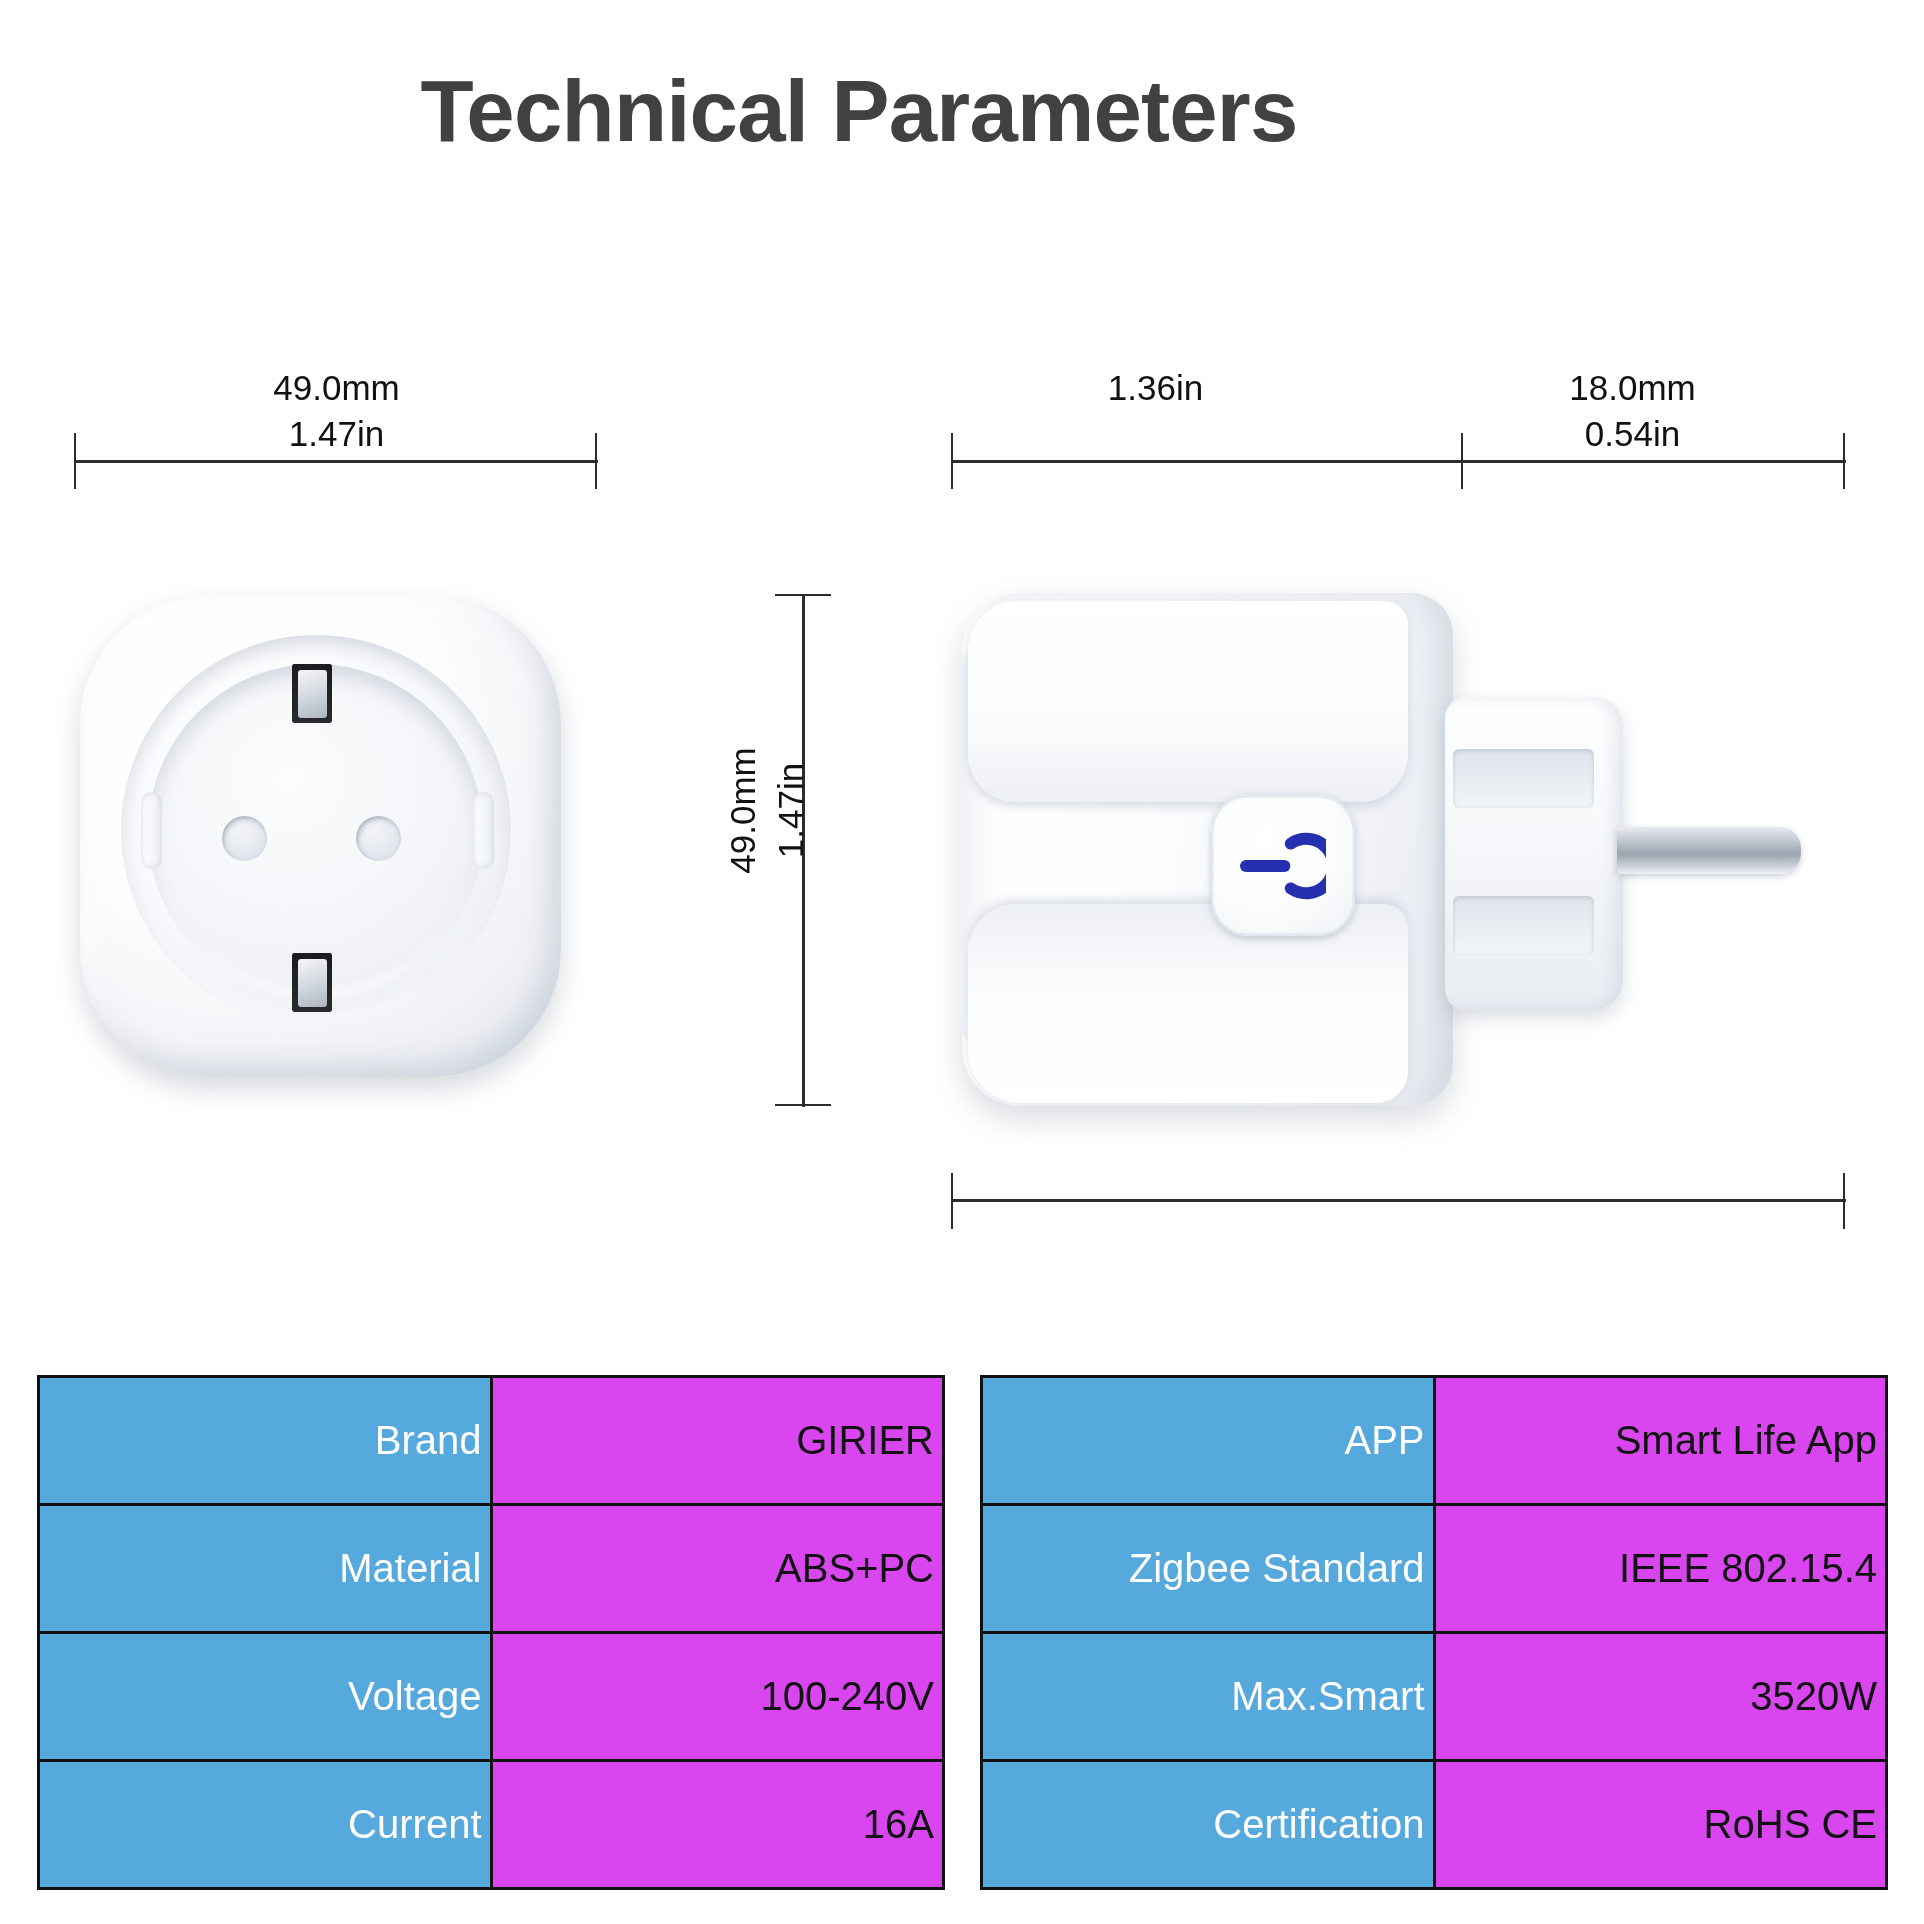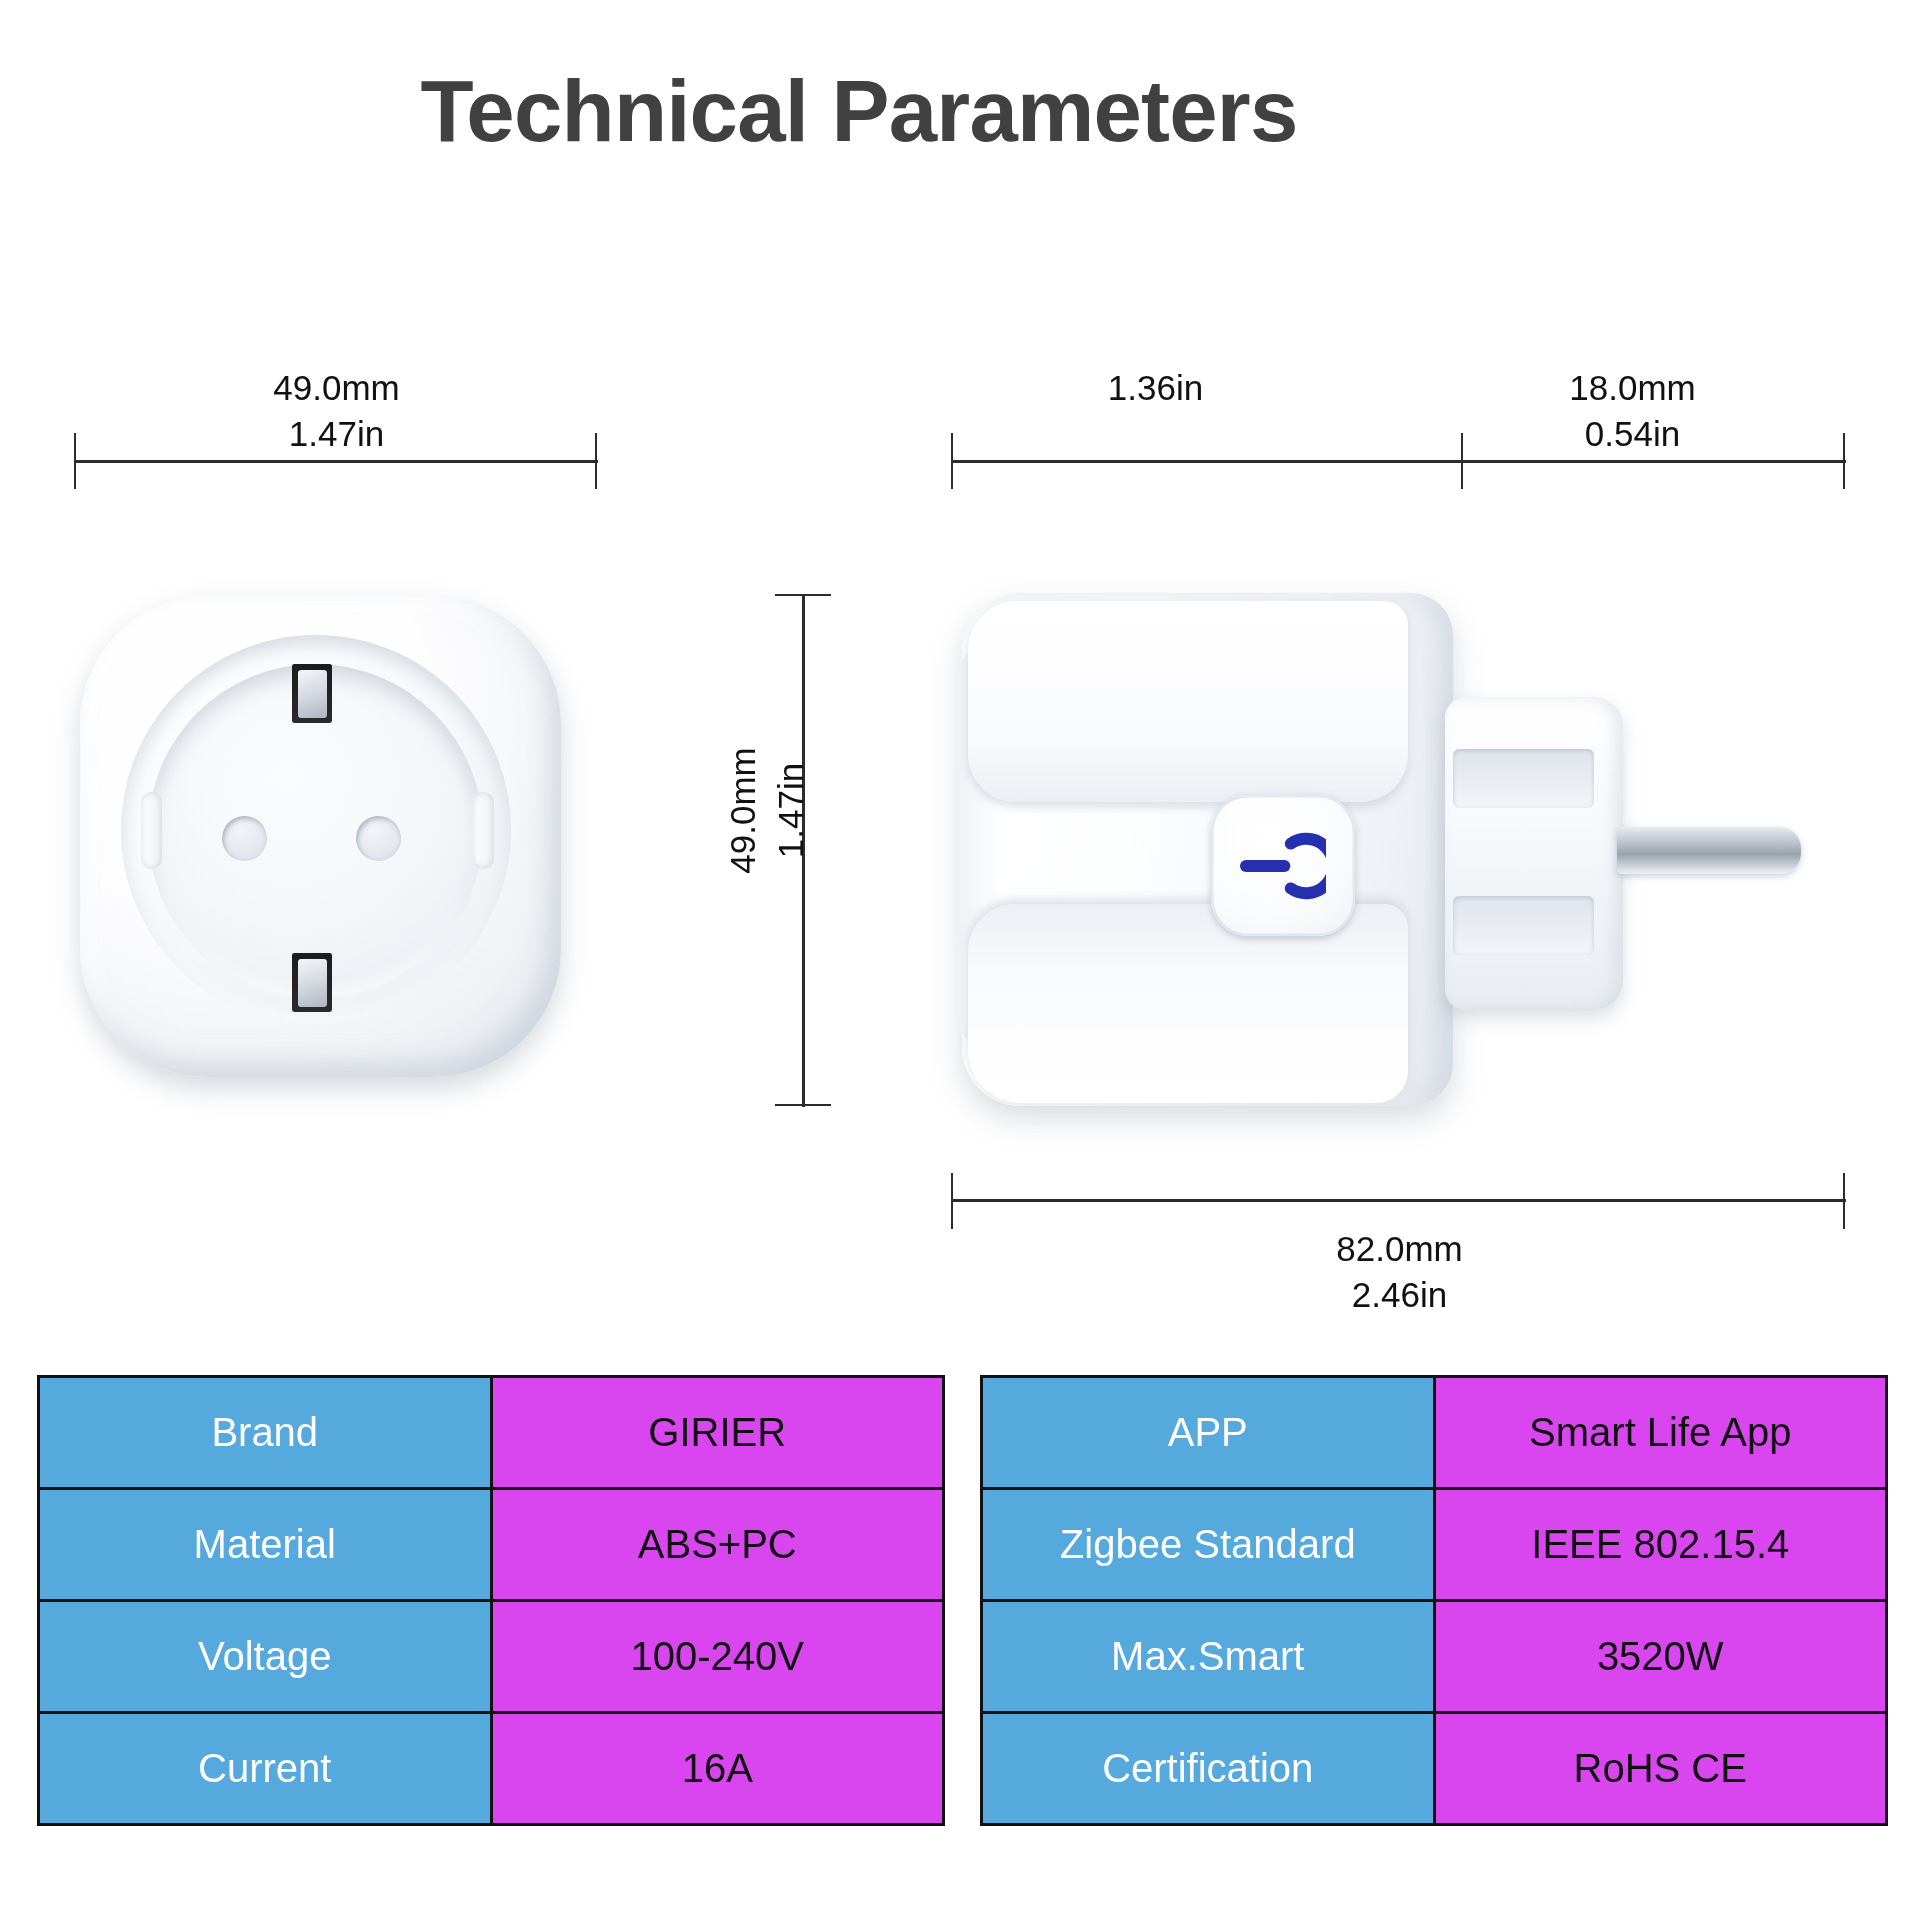--- a/index.html
+++ b/index.html
@@ -278,23 +278,23 @@
   
   .spec-table {
     position: absolute;
     border-collapse: collapse;
     table-layout: fixed;
   }
   .spec-table td {
     border: 3.2px solid #111111;
     height: 109px;
     font-size: 40px;
-    text-align: center;
+    text-align: right;
     vertical-align: middle;
-    padding: 0 8px;
+    padding: 8px 8px;
   }
   .spec-key {
     background: #55A9DD;
     color: #ffffff;
   }
   .spec-val {
     background: #d946ef;
     color: #111111;
   }
   #table-left  { left: 37px;   top: 1375px; width: 908px; }
@@ -337,24 +337,20 @@
   <div class="dim-vert-text" style="left:720px; top:1035px; width:449px;">
     <div>49.0mm</div>
   </div>
   <div class="dim-vert-text" style="left:768px; top:1035px; width:449px;">
     <div>1.47in</div>
   </div>
 
   <div class="dim-line-h" style="left:951px; top:1199px; width:895px;"></div>
   <div class="tick-v" style="left:951px; top:1173px; height:56px;"></div>
   <div class="tick-v" style="left:1843px; top:1173px; height:56px;"></div>
-  <div class="dim-label two-line" style="left:1227px; top:1226px; width:345px;">
-    <div>82.0mm</div>
-    <div>2.46in</div>
-  </div>
 
   <div id="front-view">
     <div id="front-body"></div>
     <div id="front-rim"></div>
     <div id="front-recess"></div>
     <div class="clip-notch" id="clip-notch-left"></div>
     <div class="clip-notch" id="clip-notch-right"></div>
     <div class="ground-clip" id="ground-clip-top"></div>
     <div class="ground-clip" id="ground-clip-bottom"></div>
     <div class="pin-hole" id="pin-hole-left"></div>

